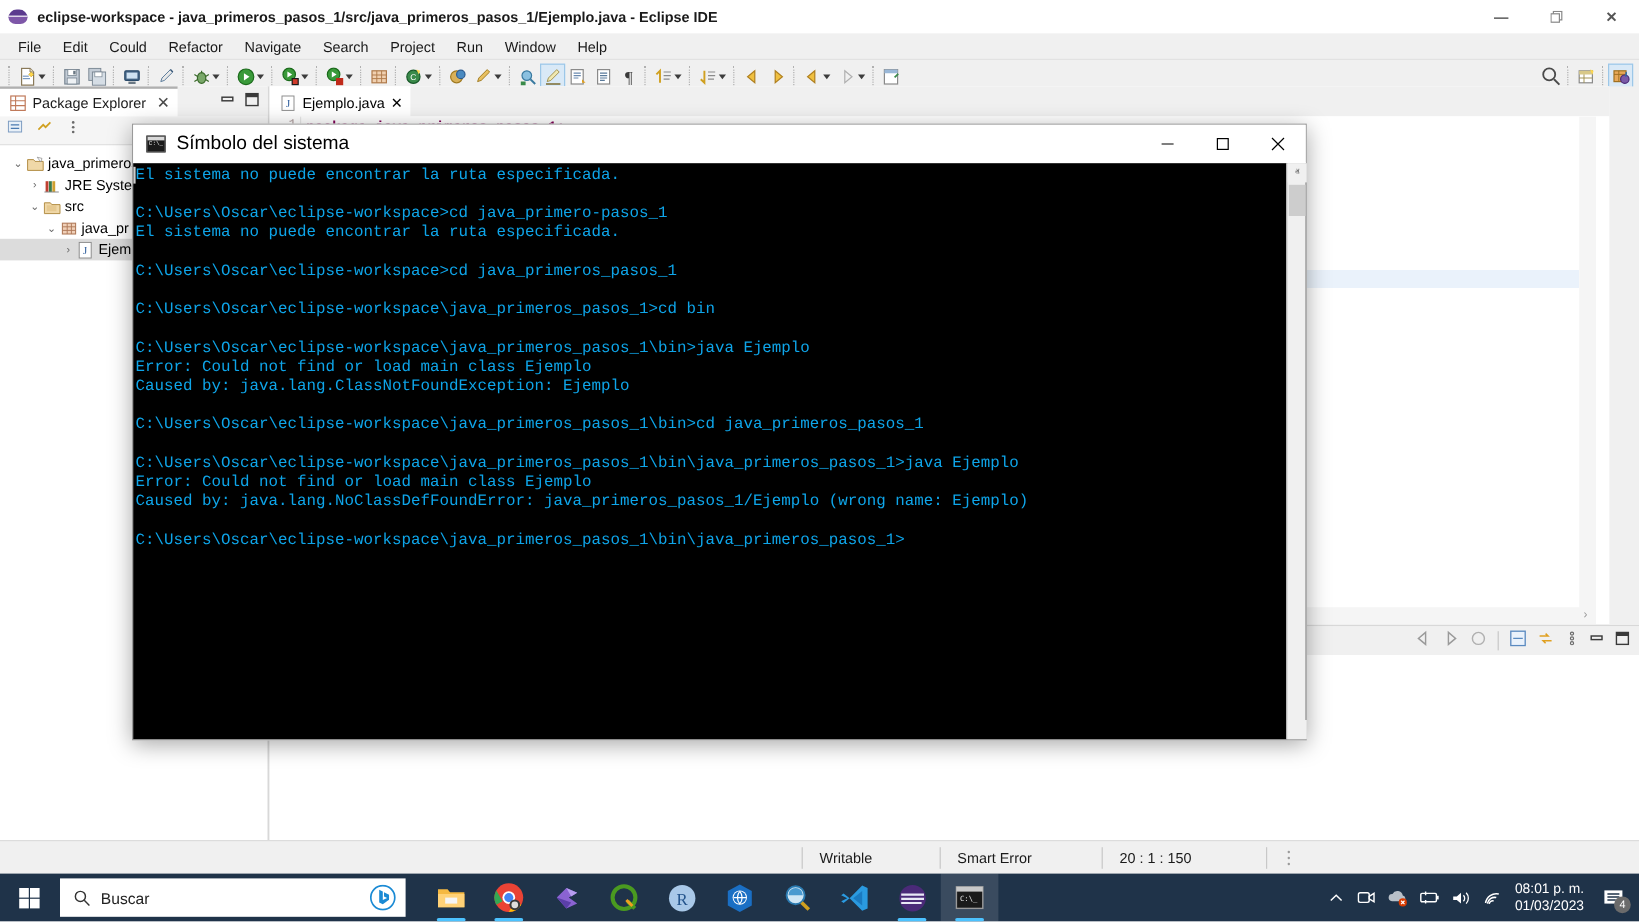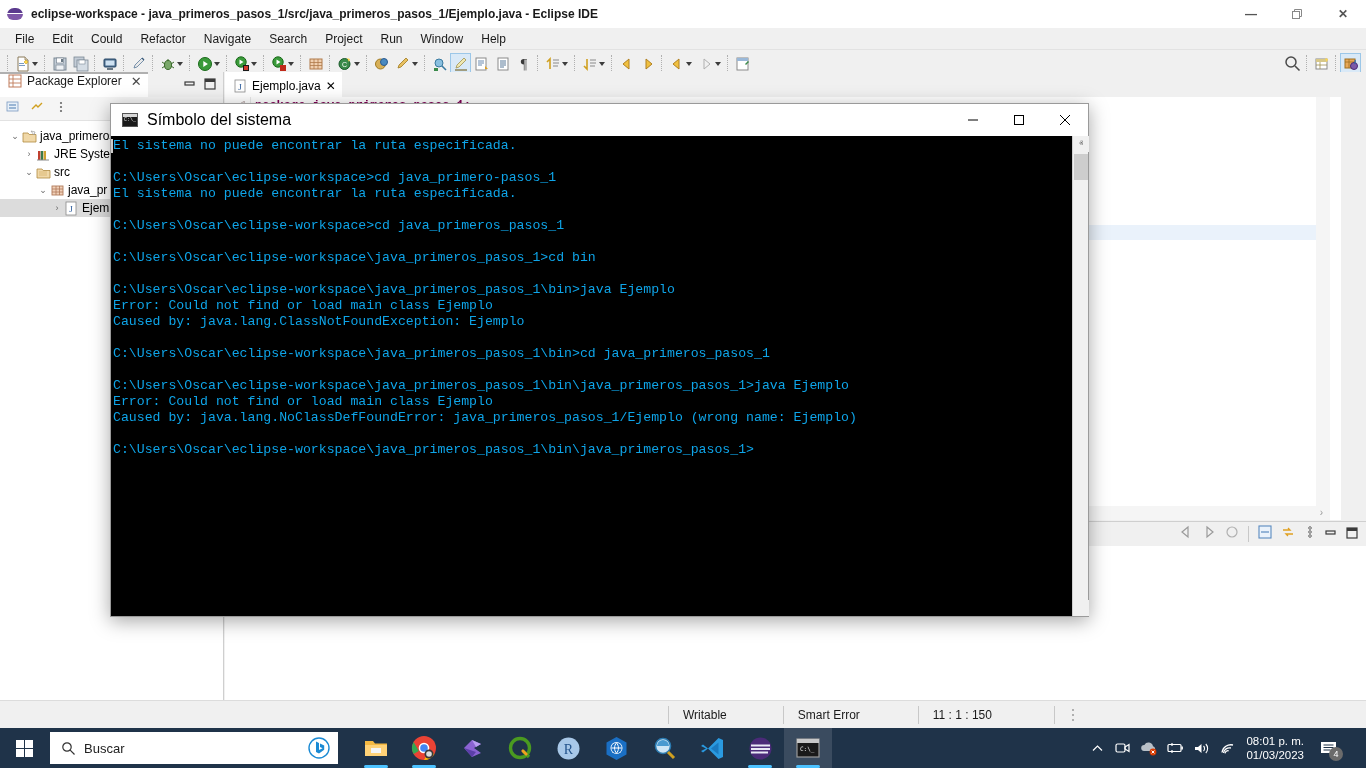--- a/index.html
+++ b/index.html
@@ -91,21 +91,21 @@
   
   .pkg-view {
     position: absolute; left: 0; top: 0; width: 224px; height: 628px;
     background: #ffffff; border-right: 1px solid #cfcfcf;
   }
   .view-tabbar {
     height: 25px; background: #f0f0f0; display: flex; align-items: flex-end;
     position: relative;
   }
   .view-tab {
-    height: 25px; background: #ffffff; display: flex; 
+    height: 25px; background: #ffffff; display: flex; align-items: center;
     padding: 0 6px 0 8px; border-top: 2px solid #b0b0b0;
     font-size: 12px; color: #1a1a1a; gap: 5px;
   }
   .view-tab .tab-close { font-size: 13px; color: #4a4a4a; margin-left: 4px; }
   .view-tools {
     margin-left: auto; display: flex; align-items: center; gap: 8px;
     padding-right: 7px; padding-bottom: 3px;
   }
   .pkg-toolbar {
     height: 24px; background: #f5f5f5; border-bottom: 1px solid #e2e2e2;
@@ -265,21 +265,21 @@
     width: 48px; height: 40px; display: flex; align-items: center;
     justify-content: center; position: relative;
   }
   .tb-app.active { background: rgba(255,255,255,0.12); }
   .tb-app .underline {
     position: absolute; bottom: 0; left: 12px; width: 24px; height: 3px;
     background: #4cc2ff; border-radius: 2px;
   }
   .tray {
     margin-left: auto; display: flex; align-items: center; gap: 0;
-    padding-right: 22px; height: 40px;
+    padding-right: 6px; height: 40px;
   }
   .tray-ico {
     width: 26px; height: 40px; display: flex; align-items: center;
     justify-content: center; color: #ffffff;
   }
   .clock {
     color: #ffffff; font-size: 11.5px; line-height: 14px; text-align: right;
     padding: 0 10px 0 6px;
   }
   .notif {
@@ -748,21 +748,21 @@
 
     <div class="status-bar">
       <div style="width:668px"></div>
       <div class="sb-div"></div>
       <div class="sb-cell">Writable</div>
       <div style="width:42px"></div>
       <div class="sb-div"></div>
       <div class="sb-cell">Smart Error</div>
       <div style="width:44px"></div>
       <div class="sb-div"></div>
-      <div class="sb-cell">11 : 1 : 150</div>
+      <div class="sb-cell">20 : 1 : 150</div>
       <div style="width:48px"></div>
       <div class="sb-div"></div>
       <div class="sb-cell">
         <svg width="8" height="14" viewBox="0 0 8 14">
           <circle cx="4" cy="2" r="1" fill="#9a9a9a"></circle>
           <circle cx="4" cy="7" r="1" fill="#9a9a9a"></circle>
           <circle cx="4" cy="12" r="1" fill="#9a9a9a"></circle>
         </svg>
       </div>
     </div>

